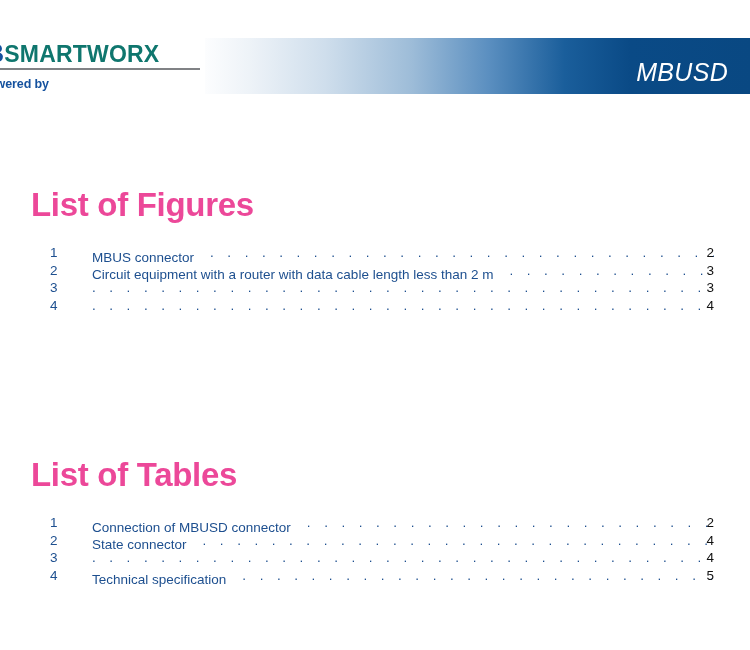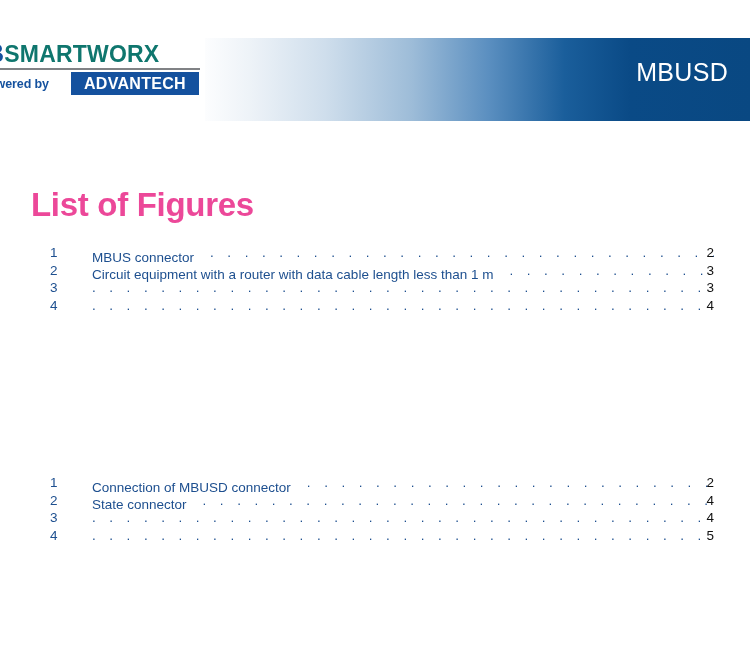--- a/index.html
+++ b/index.html
@@ -94,30 +94,31 @@
     font-weight: bold;
     line-height: 23px;
     letter-spacing: 0.3px;
   }
 
   .header-banner {
     position: absolute;
     left: 205px;
     top: 38px;
     width: 545px;
-    height: 83px;
+    height: 56px;
     background: linear-gradient(to right,
                 #fcfdfe 0%,
                 #eef3f8 8%,
                 #cfdeec 22%,
                 #9dbcd8 38%,
                 #5b8fc0 52%,
                 #1a5e9b 66%,
                 #0a4a86 78%,
                 #094882 100%);
+    font-style: italic;
   }
 
   .header-banner-title {
     position: absolute;
     right: 22px;
     top: 20px;
     color: #ffffff;
     font-size: 25px;
     font-weight: normal;
     letter-spacing: 0.3px;
@@ -217,23 +218,20 @@
 <body>
 
 <div class="page-header">
 
   <div class="brand-block">
     <div class="brand-smartworx">
       <span class="brand-bb">B</span><span class="brand-sw">SmartWorx</span>
     </div>
     <div class="brand-rule"></div>
     <div class="brand-powered">owered by</div>
-    <div class="brand-advantech">
-      <span class="brand-advantech-text">ADVANTECH</span>
-    </div>
   </div>
 
   <div class="header-banner">
     <div class="header-banner-title">MBUSD</div>
   </div>
 
 </div>
 
 <div class="content">
 
@@ -246,21 +244,21 @@
         <span class="toc-label-wrap">
           <span class="toc-label">MBUS connector</span>
           <span class="toc-dots"></span>
         </span>
         <span class="toc-page">2</span>
       </li>
 
       <li class="toc-row">
         <span class="toc-num">2</span>
         <span class="toc-label-wrap">
-          <span class="toc-label">Circuit equipment with a router with data cable length less than 1 m</span>
+          <span class="toc-label">Circuit equipment with a router with data cable length less than 2 m</span>
           <span class="toc-dots"></span>
         </span>
         <span class="toc-page">3</span>
       </li>
 
       <li class="toc-row">
         <span class="toc-num">3</span>
         <span class="toc-label-wrap">
           <span class="toc-dots"></span>
         </span>
@@ -272,20 +270,21 @@
         <span class="toc-label-wrap">
           <span class="toc-dots"></span>
         </span>
         <span class="toc-page">4</span>
       </li>
 
     </ul>
   </div>
 
   <div class="section section-tables">
+    <h1 class="section-title">List of Tables</h1>
     <ul class="toc-list">
 
       <li class="toc-row">
         <span class="toc-num">1</span>
         <span class="toc-label-wrap">
           <span class="toc-label">Connection of MBUSD connector</span>
           <span class="toc-dots"></span>
         </span>
         <span class="toc-page">2</span>
       </li>
@@ -303,20 +302,21 @@
         <span class="toc-num">3</span>
         <span class="toc-label-wrap">
           <span class="toc-dots"></span>
         </span>
         <span class="toc-page">4</span>
       </li>
 
       <li class="toc-row">
         <span class="toc-num">4</span>
         <span class="toc-label-wrap">
+          <span class="toc-label">Technical specification</span>
           <span class="toc-dots"></span>
         </span>
         <span class="toc-page">5</span>
       </li>
 
     </ul>
   </div>
 
 </div>
 

